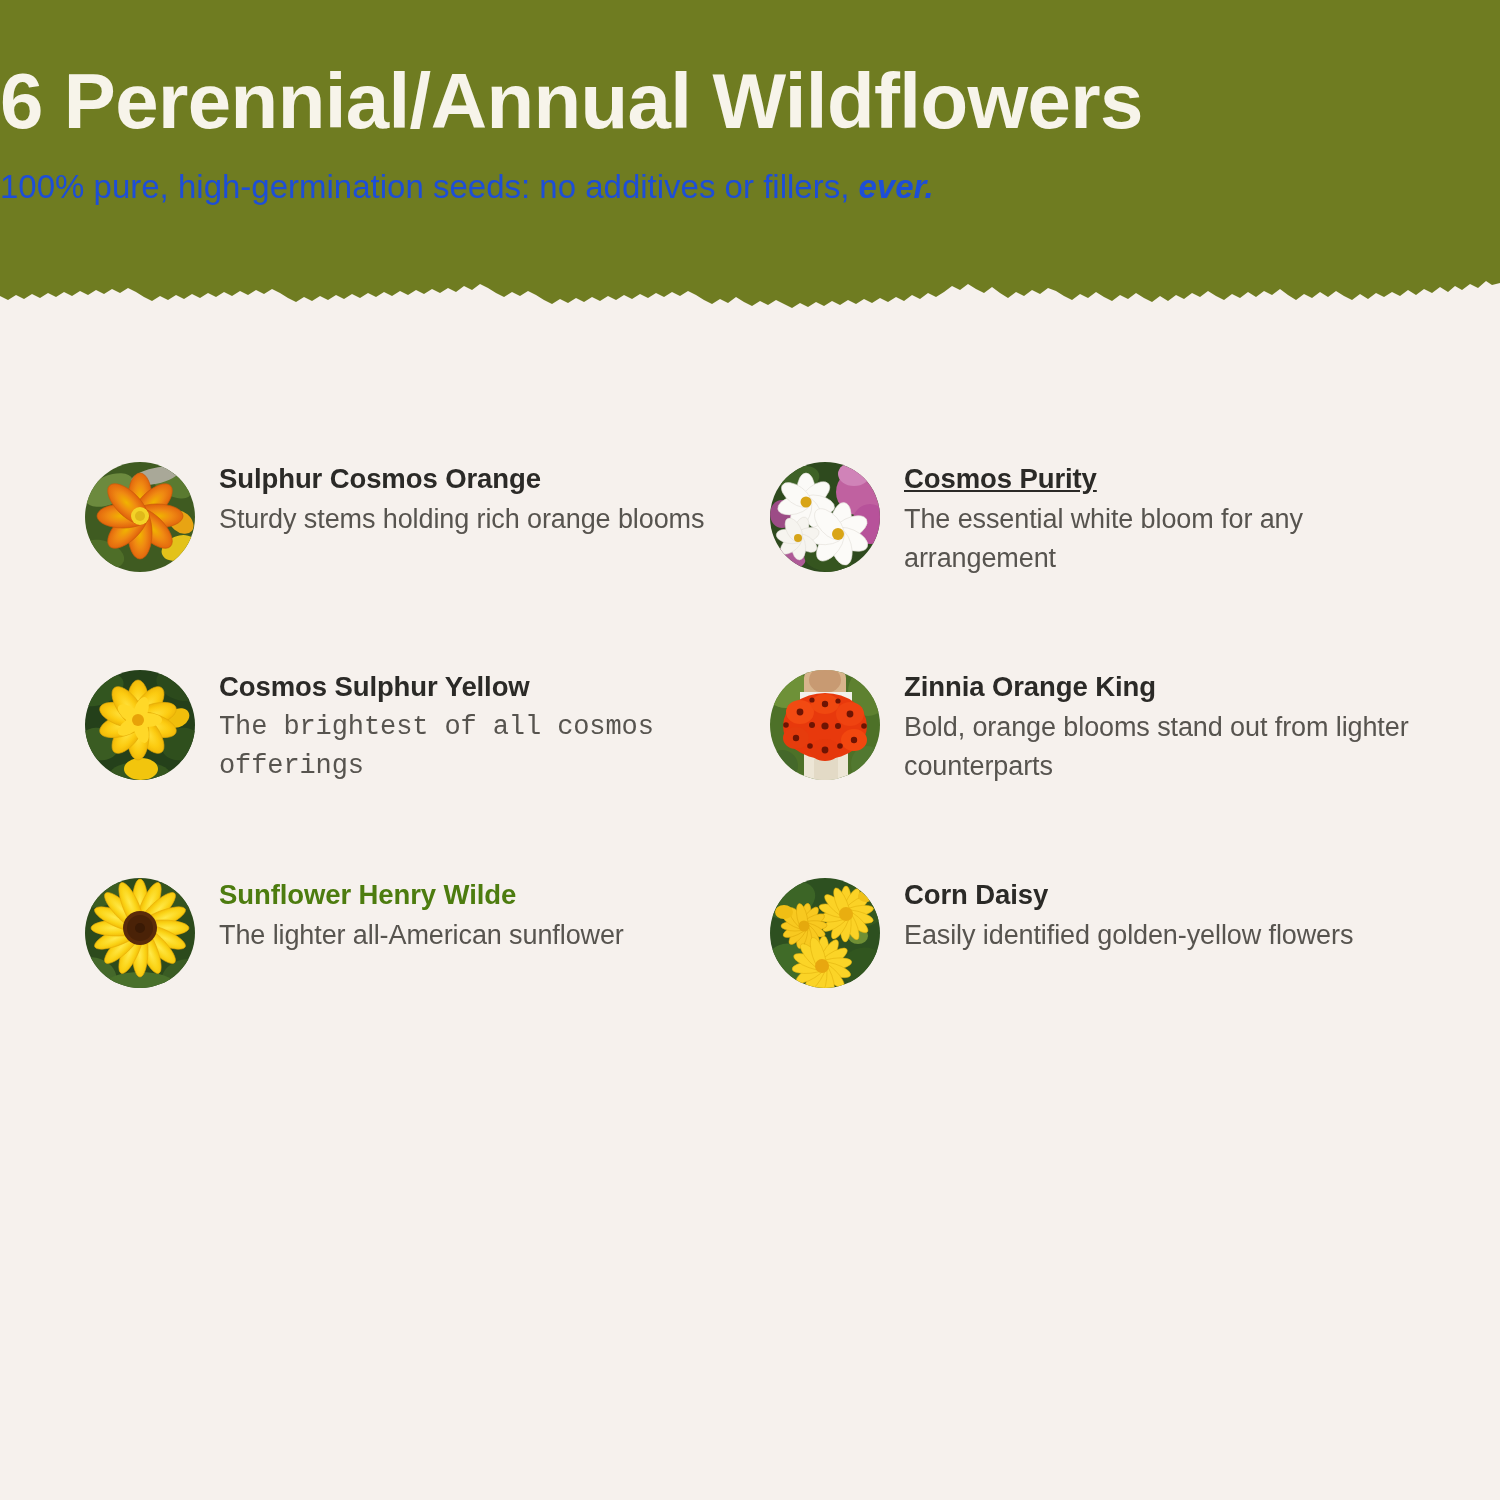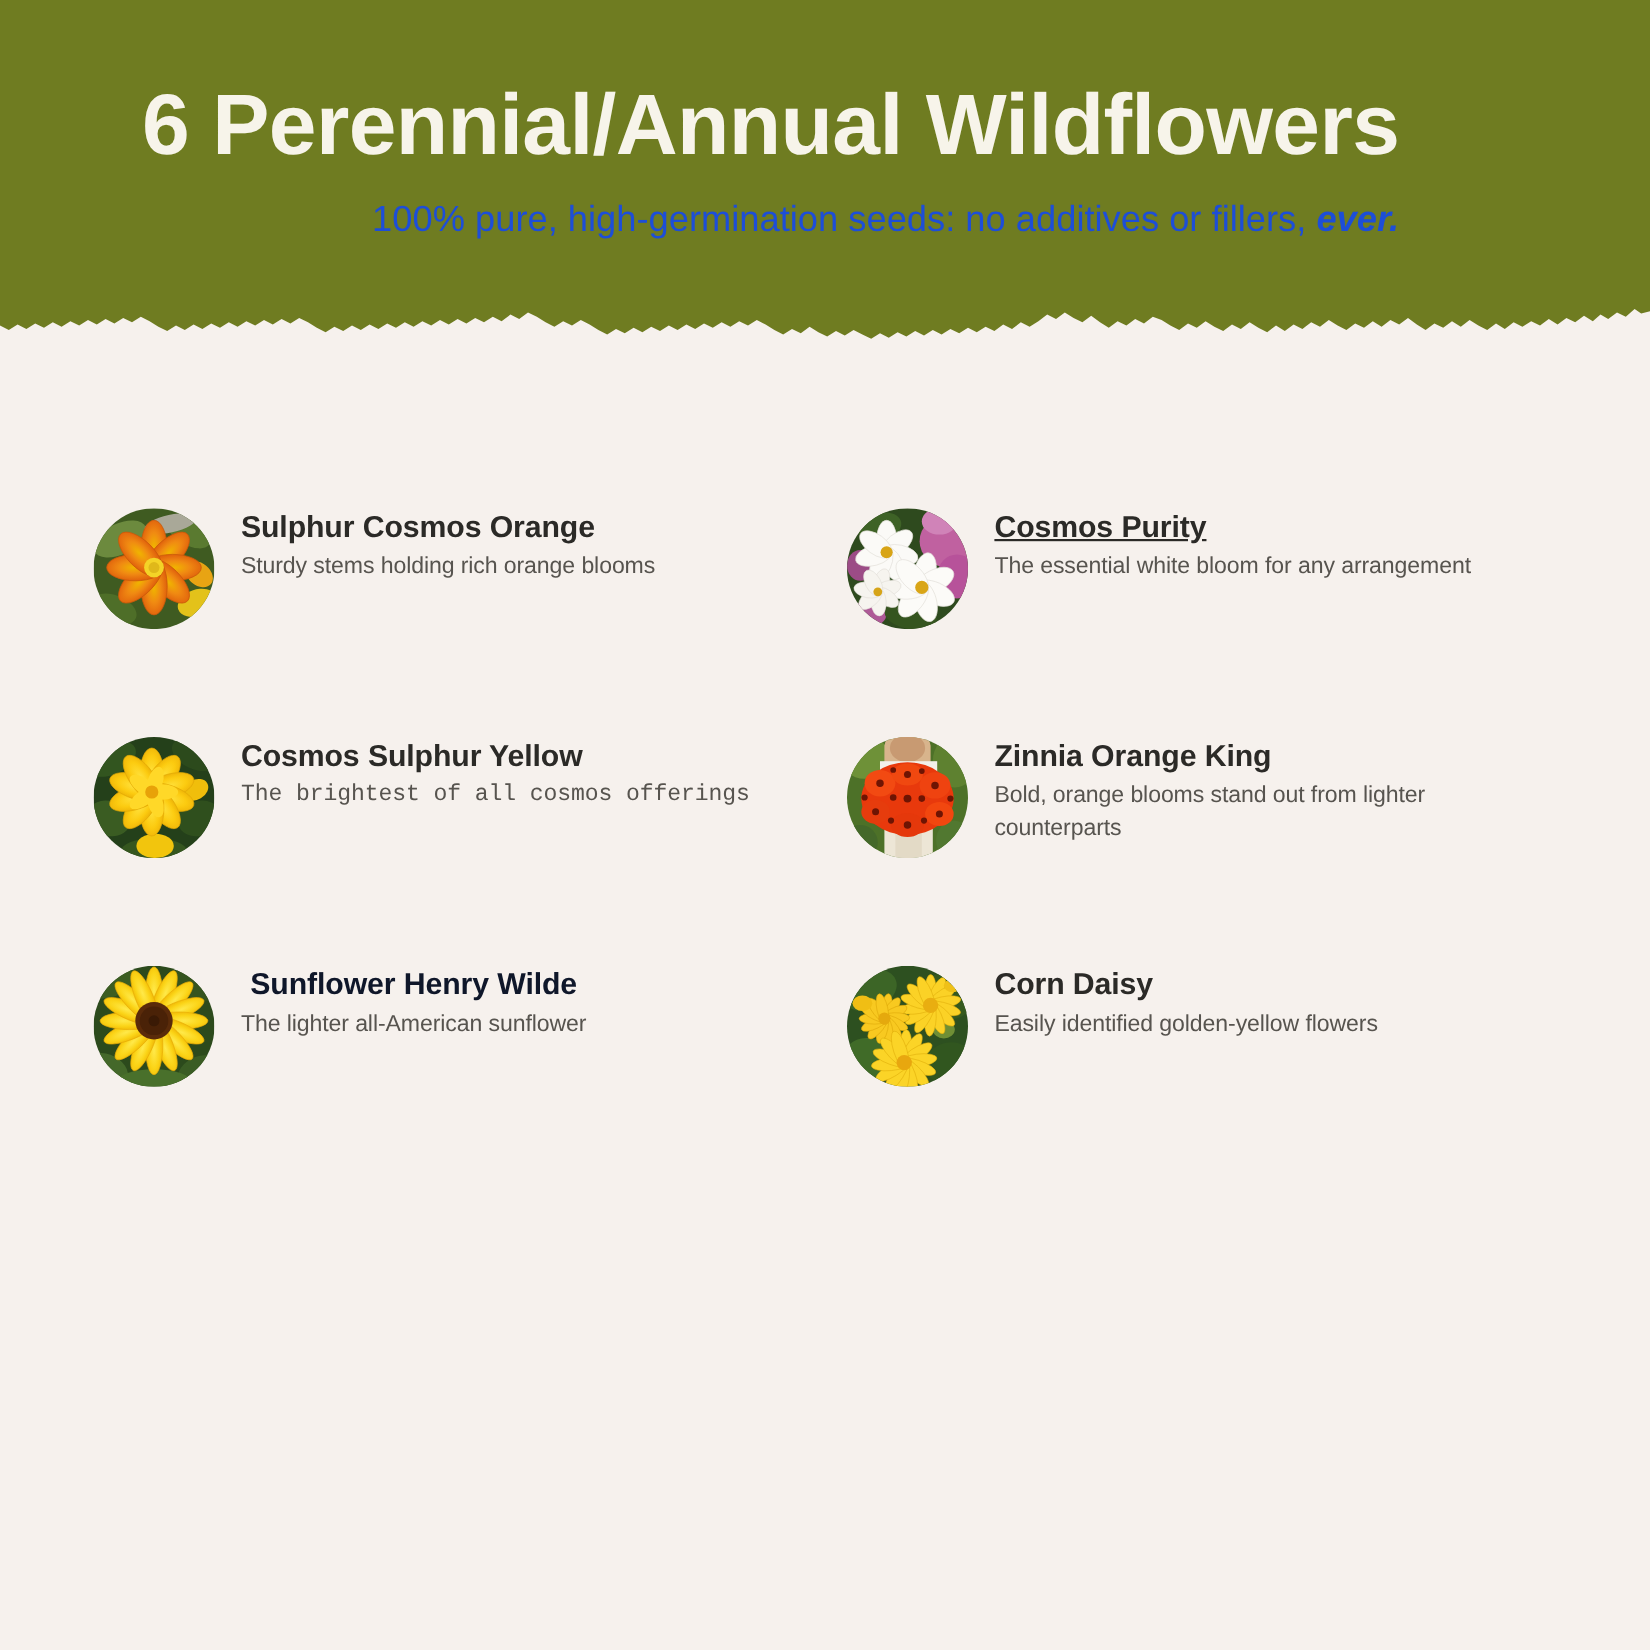--- a/index.html
+++ b/index.html
@@ -27,23 +27,23 @@
   }
   #header-bg {
     position: absolute;
     left: 0; top: 0;
     width: 1500px;
     height: 310px;
     display: block;
   }
   #header-text-wrap {
     position: absolute;
-    left: 0; top: 12px;
+    left: 0; top: 0;
     width: 1272px;
-    text-align: right;
+    text-align: left;
     z-index: 3;
   }
   #page-title {
     font-size: 78px;
     font-weight: bold;
     color: #F7F4EA;
     letter-spacing: -0.6px;
     line-height: 1;
     margin-top: 62px;
     font-family: "Liberation Sans", sans-serif;
@@ -90,21 +90,21 @@
   .feature-thumb svg { display: block; width: 110px; height: 110px; }
   .feature-text { padding-top: 22px; max-width: 510px; }
   .feature-name {
     font-size: 27.5px;
     font-weight: bold;
     color: #2B2A27;
     line-height: 1.25;
     letter-spacing: -0.1px;
   }
   .feature-desc {
-    font-size: 21px;
+    font-size: 27px;
     color: #57544F;
     line-height: 1.42;
     margin-top: 4px;
     letter-spacing: -0.1px;
   }
 </style>
 </head>
 <body style="background: rgb(246, 241, 237);">
 
 <div id="header-band">
@@ -364,21 +364,21 @@
             <ellipse rx="8" ry="27" cy="-22" transform="rotate(315)"></ellipse>
             <ellipse rx="8" ry="27" cy="-22" transform="rotate(337.5)"></ellipse>
           </g>
           <circle r="17" fill="#5A2B0A"></circle>
           <circle r="13" fill="#4A2207"></circle>
           <circle r="5" fill="#3A1A05"></circle>
         </g>
       </svg>
     </div>
     <div class="feature-text">
-      <div class="feature-name" style="color: #0f172a; text-align: center;">Sunflower Henry Wilde</div>
+      <div class="feature-name" style="color: #4d7c0f;">Sunflower Henry Wilde</div>
       <div class="feature-desc" style="color: rgb(87, 84, 79);">The lighter all-American sunflower</div>
     </div>
   </div>
 
   <div class="feature-item">
     <div class="feature-thumb">
       <svg viewBox="0 0 110 110">
         <rect width="110" height="110" fill="#2D5020"></rect>
         <ellipse cx="20" cy="22" rx="26" ry="18" fill="#3C6526" transform="rotate(-20 20 22)"></ellipse>
         <ellipse cx="90" cy="28" rx="24" ry="20" fill="#35591F" transform="rotate(25 90 28)"></ellipse>

